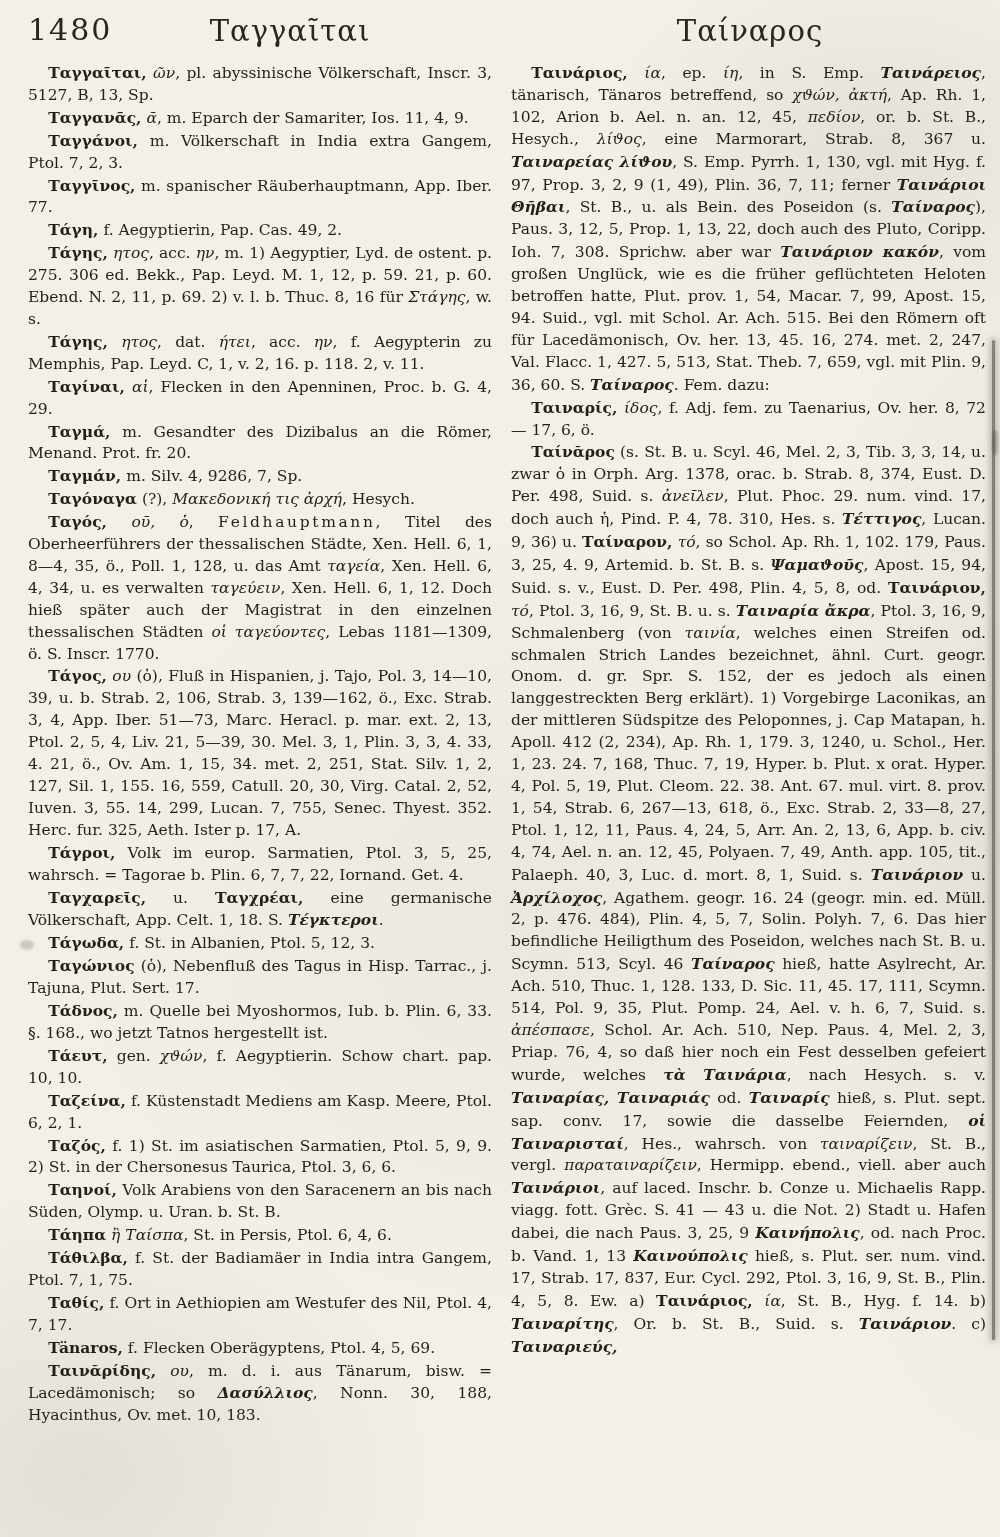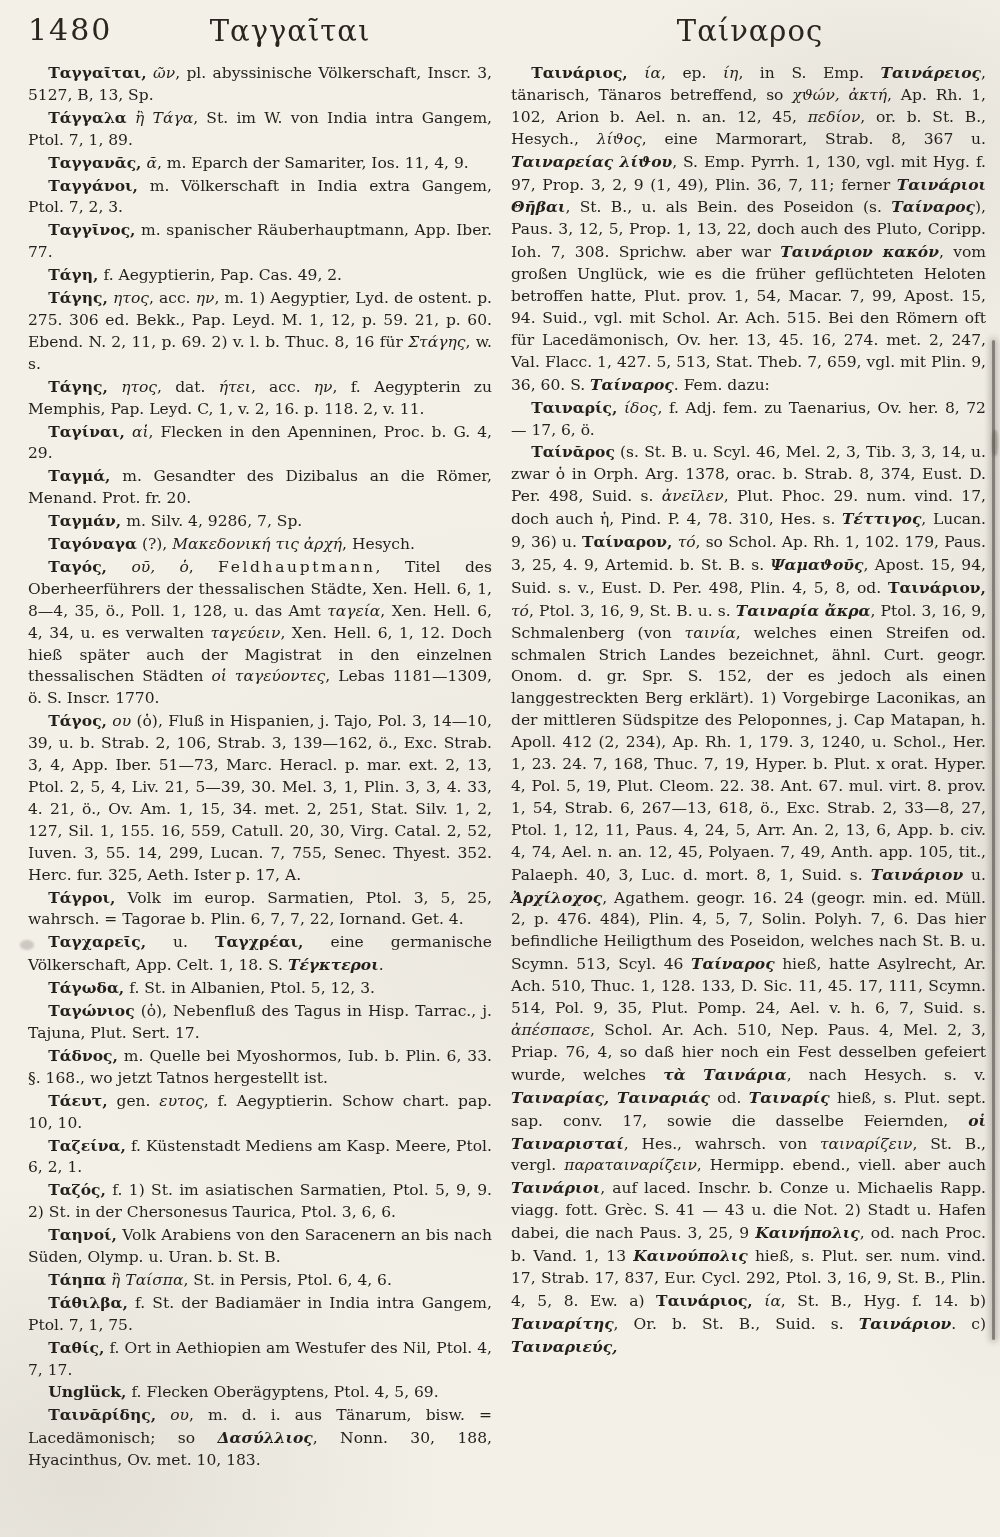--- a/index.html
+++ b/index.html
@@ -56,46 +56,45 @@
 
 <div class="page">
   <div class="header">
     <span class="pagenum">1480</span>
     <span class="colhead left">Ταγγαῖται</span>
     <span class="colhead right">Ταίναρος</span>
   </div>
   <div class="columns">
     <div class="col left">
         <p class="entry"><span class="b">Ταγγαῖται,</span><span class="i"> ῶν</span><span class="r">, pl. abyssinische Völkerschaft, Inscr. 3, 5127, B, 13, Sp.</span></p>
-        <p class="entry"><span class="b">Τάγγαλα</span><span class="i"> ἢ Τάγα</span><span class="r">, St. im W. von India intra Gangem, Ptol. 7, 1, 89.</span></p>
         <p class="entry"><span class="b">Ταγγανᾶς,</span><span class="i"> ᾶ</span><span class="r">, m. Eparch der Samariter, Ios. 11, 4, 9.</span></p>
         <p class="entry"><span class="b">Ταγγάνοι,</span><span class="r"> m. Völkerschaft in India extra Gangem, Ptol. 7, 2, 3.</span></p>
         <p class="entry"><span class="b">Ταγγῖνος,</span><span class="r"> m. spanischer Räuberhauptmann, App. Iber. 77.</span></p>
         <p class="entry"><span class="b">Τάγη,</span><span class="r"> f. Aegyptierin, Pap. Cas. 49, 2.</span></p>
         <p class="entry"><span class="b">Τάγης,</span><span class="i"> ητος</span><span class="r">, acc. </span><span class="i">ην</span><span class="r">, m. 1) Aegyptier, Lyd. de ostent. p. 275. 306 ed. Bekk., Pap. Leyd. M. 1, 12, p. 59. 21, p. 60. Ebend. N. 2, 11, p. 69. 2) v. l. b. Thuc. 8, 16 für </span><span class="i">Στάγης</span><span class="r">, w. s.</span></p>
         <p class="entry"><span class="b">Τάγης,</span><span class="i"> ητος</span><span class="r">, dat. </span><span class="i">ήτει</span><span class="r">, acc. </span><span class="i">ην</span><span class="r">, f. Aegypterin zu Memphis, Pap. Leyd. C, 1, v. 2, 16. p. 118. 2, v. 11.</span></p>
         <p class="entry"><span class="b">Ταγίναι,</span><span class="i"> αἱ</span><span class="r">, Flecken in den Apenninen, Proc. b. G. 4, 29.</span></p>
         <p class="entry"><span class="b">Ταγμά,</span><span class="r"> m. Gesandter des Dizibalus an die Römer, Menand. Prot. fr. 20.</span></p>
         <p class="entry"><span class="b">Ταγμάν,</span><span class="r"> m. Silv. 4, 9286, 7, Sp.</span></p>
         <p class="entry"><span class="b">Ταγόναγα</span><span class="r"> (?), </span><span class="i">Μακεδονική τις ἀρχή</span><span class="r">, Hesych.</span></p>
         <p class="entry"><span class="b">Ταγός,</span><span class="i"> οῦ, ὁ</span><span class="r">, </span><span class="s">Feldhauptmann</span><span class="r">, Titel des Oberheerführers der thessalischen Städte, Xen. Hell. 6, 1, 8—4, 35, ö., Poll. 1, 128, u. das Amt </span><span class="i">ταγεία</span><span class="r">, Xen. Hell. 6, 4, 34, u. es verwalten </span><span class="i">ταγεύειν</span><span class="r">, Xen. Hell. 6, 1, 12. Doch hieß später auch der Magistrat in den einzelnen thessalischen Städten </span><span class="i">οἱ ταγεύοντες</span><span class="r">, Lebas 1181—1309, ö. S. Inscr. 1770.</span></p>
         <p class="entry"><span class="b">Τάγος,</span><span class="i"> ου</span><span class="r"> (ὁ), Fluß in Hispanien, j. Tajo, Pol. 3, 14—10, 39, u. b. Strab. 2, 106, Strab. 3, 139—162, ö., Exc. Strab. 3, 4, App. Iber. 51—73, Marc. Heracl. p. mar. ext. 2, 13, Ptol. 2, 5, 4, Liv. 21, 5—39, 30. Mel. 3, 1, Plin. 3, 3, 4. 33, 4. 21, ö., Ov. Am. 1, 15, 34. met. 2, 251, Stat. Silv. 1, 2, 127, Sil. 1, 155. 16, 559, Catull. 20, 30, Virg. Catal. 2, 52, Iuven. 3, 55. 14, 299, Lucan. 7, 755, Senec. Thyest. 352. Herc. fur. 325, Aeth. Ister p. 17, A.</span></p>
         <p class="entry"><span class="b">Τάγροι,</span><span class="r"> Volk im europ. Sarmatien, Ptol. 3, 5, 25, wahrsch. = Tagorae b. Plin. 6, 7, 7, 22, Iornand. Get. 4.</span></p>
         <p class="entry"><span class="b">Ταγχαρεῖς,</span><span class="r"> u. </span><span class="b">Ταγχρέαι,</span><span class="r"> eine germanische Völkerschaft, App. Celt. 1, 18. S. </span><span class="bi">Τέγκτεροι</span><span class="r">.</span></p>
         <p class="entry"><span class="b">Τάγωδα,</span><span class="r"> f. St. in Albanien, Ptol. 5, 12, 3.</span></p>
         <p class="entry"><span class="b">Ταγώνιος</span><span class="r"> (ὁ), Nebenfluß des Tagus in Hisp. Tarrac., j. Tajuna, Plut. Sert. 17.</span></p>
         <p class="entry"><span class="b">Τάδνος,</span><span class="r"> m. Quelle bei Myoshormos, Iub. b. Plin. 6, 33. §. 168., wo jetzt Tatnos hergestellt ist.</span></p>
-        <p class="entry"><span class="b">Τάευτ,</span><span class="r"> gen. </span><span class="i">ευτος</span><span class="r">, f. Aegyptierin. Schow chart. pap. 10, 10.</span></p>
+        <p class="entry"><span class="b">Τάευτ,</span><span class="r"> gen. </span><span class="i">χϑών</span><span class="r">, f. Aegyptierin. Schow chart. pap. 10, 10.</span></p>
         <p class="entry"><span class="b">Ταζείνα,</span><span class="r"> f. Küstenstadt Mediens am Kasp. Meere, Ptol. 6, 2, 1.</span></p>
         <p class="entry"><span class="b">Ταζός,</span><span class="r"> f. 1) St. im asiatischen Sarmatien, Ptol. 5, 9, 9. 2) St. in der Chersonesus Taurica, Ptol. 3, 6, 6.</span></p>
         <p class="entry"><span class="b">Ταηνοί,</span><span class="r"> Volk Arabiens von den Saracenern an bis nach Süden, Olymp. u. Uran. b. St. B.</span></p>
         <p class="entry"><span class="b">Τάηπα</span><span class="i"> ἢ Ταίσπα</span><span class="r">, St. in Persis, Ptol. 6, 4, 6.</span></p>
         <p class="entry"><span class="b">Τάθιλβα,</span><span class="r"> f. St. der Badiamäer in India intra Gangem, Ptol. 7, 1, 75.</span></p>
         <p class="entry"><span class="b">Ταθίς,</span><span class="r"> f. Ort in Aethiopien am Westufer des Nil, Ptol. 4, 7, 17.</span></p>
-        <p class="entry"><span class="b">Unglück,</span><span class="r"> f. Flecken Oberägyptens, Ptol. 4, 5, 69.</span></p>
+        <p class="entry"><span class="b">Tänaros,</span><span class="r"> f. Flecken Oberägyptens, Ptol. 4, 5, 69.</span></p>
         <p class="entry"><span class="b">Ταινᾰρίδης,</span><span class="i"> ου</span><span class="r">, m. d. i. aus Tänarum, bisw. = Lacedämonisch; so </span><span class="bi">Δασύλλιος</span><span class="r">, Nonn. 30, 188, Hyacinthus, Ov. met. 10, 183.</span></p>
       </div>
     <div class="col right">
         <p class="entry"><span class="b">Ταινάριος,</span><span class="i"> ία</span><span class="r">, ep. </span><span class="i">ίη</span><span class="r">, in S. Emp. </span><span class="bi">Ταινάρειος</span><span class="r">, tänarisch, Tänaros betreffend, so </span><span class="i">χϑών, ἀκτή</span><span class="r">, Ap. Rh. 1, 102, Arion b. Ael. n. an. 12, 45, </span><span class="i">πεδίον</span><span class="r">, or. b. St. B., Hesych., </span><span class="i">λίϑος</span><span class="r">, eine Marmorart, Strab. 8, 367 u. </span><span class="bi">Ταιναρείας λίϑου</span><span class="r">, S. Emp. Pyrrh. 1, 130, vgl. mit Hyg. f. 97, Prop. 3, 2, 9 (1, 49), Plin. 36, 7, 11; ferner </span><span class="bi">Ταινάριοι Θῆβαι</span><span class="r">, St. B., u. als Bein. des Poseidon (s. </span><span class="bi">Ταίναρος</span><span class="r">), Paus. 3, 12, 5, Prop. 1, 13, 22, doch auch des Pluto, Coripp. Ioh. 7, 308. Sprichw. aber war </span><span class="bi">Ταινάριον κακόν</span><span class="r">, vom großen Unglück, wie es die früher geflüchteten Heloten betroffen hatte, Plut. prov. 1, 54, Macar. 7, 99, Apost. 15, 94. Suid., vgl. mit Schol. Ar. Ach. 515. Bei den Römern oft für Lacedämonisch, Ov. her. 13, 45. 16, 274. met. 2, 247, Val. Flacc. 1, 427. 5, 513, Stat. Theb. 7, 659, vgl. mit Plin. 9, 36, 60. S. </span><span class="bi">Ταίναρος</span><span class="r">. Fem. dazu:</span></p>
         <p class="entry"><span class="b">Ταιναρίς,</span><span class="i"> ίδος</span><span class="r">, f. Adj. fem. zu Taenarius, Ov. her. 8, 72 — 17, 6, ö.</span></p>
         <p class="entry"><span class="b">Ταίνᾰρος</span><span class="r"> (s. St. B. u. Scyl. 46, Mel. 2, 3, Tib. 3, 3, 14, u. zwar ὁ in Orph. Arg. 1378, orac. b. Strab. 8, 374, Eust. D. Per. 498, Suid. s. </span><span class="i">ἀνεῖλεν</span><span class="r">, Plut. Phoc. 29. num. vind. 17, doch auch ἡ, Pind. P. 4, 78. 310, Hes. s. </span><span class="bi">Τέττιγος</span><span class="r">, Lucan. 9, 36) u. </span><span class="b">Ταίναρον,</span><span class="i"> τό</span><span class="r">, so Schol. Ap. Rh. 1, 102. 179, Paus. 3, 25, 4. 9, Artemid. b. St. B. s. </span><span class="bi">Ψαμαϑοῦς</span><span class="r">, Apost. 15, 94, Suid. s. v., Eust. D. Per. 498, Plin. 4, 5, 8, od. </span><span class="b">Ταινάριον,</span><span class="i"> τό</span><span class="r">, Ptol. 3, 16, 9, St. B. u. s. </span><span class="bi">Ταιναρία ἄκρα</span><span class="r">, Ptol. 3, 16, 9, Schmalenberg (von </span><span class="i">ταινία</span><span class="r">, welches einen Streifen od. schmalen Strich Landes bezeichnet, ähnl. Curt. geogr. Onom. d. gr. Spr. S. 152, der es jedoch als einen langgestreckten Berg erklärt). 1) Vorgebirge Laconikas, an der mittleren Südspitze des Peloponnes, j. Cap Matapan, h. Apoll. 412 (2, 234), Ap. Rh. 1, 179. 3, 1240, u. Schol., Her. 1, 23. 24. 7, 168, Thuc. 7, 19, Hyper. b. Plut. x orat. Hyper. 4, Pol. 5, 19, Plut. Cleom. 22. 38. Ant. 67. mul. virt. 8. prov. 1, 54, Strab. 6, 267—13, 618, ö., Exc. Strab. 2, 33—8, 27, Ptol. 1, 12, 11, Paus. 4, 24, 5, Arr. An. 2, 13, 6, App. b. civ. 4, 74, Ael. n. an. 12, 45, Polyaen. 7, 49, Anth. app. 105, tit., Palaeph. 40, 3, Luc. d. mort. 8, 1, Suid. s. </span><span class="bi">Ταινάριον</span><span class="r"> u. </span><span class="bi">Ἀρχίλοχος</span><span class="r">, Agathem. geogr. 16. 24 (geogr. min. ed. Müll. 2, p. 476. 484), Plin. 4, 5, 7, Solin. Polyh. 7, 6. Das hier befindliche Heiligthum des Poseidon, welches nach St. B. u. Scymn. 513, Scyl. 46 </span><span class="bi">Ταίναρος</span><span class="r"> hieß, hatte Asylrecht, Ar. Ach. 510, Thuc. 1, 128. 133, D. Sic. 11, 45. 17, 111, Scymn. 514, Pol. 9, 35, Plut. Pomp. 24, Ael. v. h. 6, 7, Suid. s. </span><span class="i">ἀπέσπασε</span><span class="r">, Schol. Ar. Ach. 510, Nep. Paus. 4, Mel. 2, 3, Priap. 76, 4, so daß hier noch ein Fest desselben gefeiert wurde, welches </span><span class="bi">τὰ Ταινάρια</span><span class="r">, nach Hesych. s. v. </span><span class="bi">Ταιναρίας, Ταιναριάς</span><span class="r"> od. </span><span class="bi">Ταιναρίς</span><span class="r"> hieß, s. Plut. sept. sap. conv. 17, sowie die dasselbe Feiernden, </span><span class="bi">οἱ Ταιναρισταί</span><span class="r">, Hes., wahrsch. von </span><span class="i">ταιναρίζειν</span><span class="r">, St. B., vergl. </span><span class="i">παραταιναρίζειν</span><span class="r">, Hermipp. ebend., viell. aber auch </span><span class="bi">Ταινάριοι</span><span class="r">, auf laced. Inschr. b. Conze u. Michaelis Rapp. viagg. fott. Grèc. S. 41 — 43 u. die Not. 2) Stadt u. Hafen dabei, die nach Paus. 3, 25, 9 </span><span class="bi">Καινήπολις</span><span class="r">, od. nach Proc. b. Vand. 1, 13 </span><span class="bi">Καινούπολις</span><span class="r"> hieß, s. Plut. ser. num. vind. 17, Strab. 17, 837, Eur. Cycl. 292, Ptol. 3, 16, 9, St. B., Plin. 4, 5, 8. Ew. a) </span><span class="b">Ταινάριος,</span><span class="i"> ία</span><span class="r">, St. B., Hyg. f. 14. b) </span><span class="bi">Ταιναρίτης</span><span class="r">, Or. b. St. B., Suid. s. </span><span class="bi">Ταινάριον</span><span class="r">. c) </span><span class="bi">Ταιναριεύς,</span></p>
       </div>
   </div>
   <div class="gutter-shadow"></div>
   <div class="speck-1"></div>

